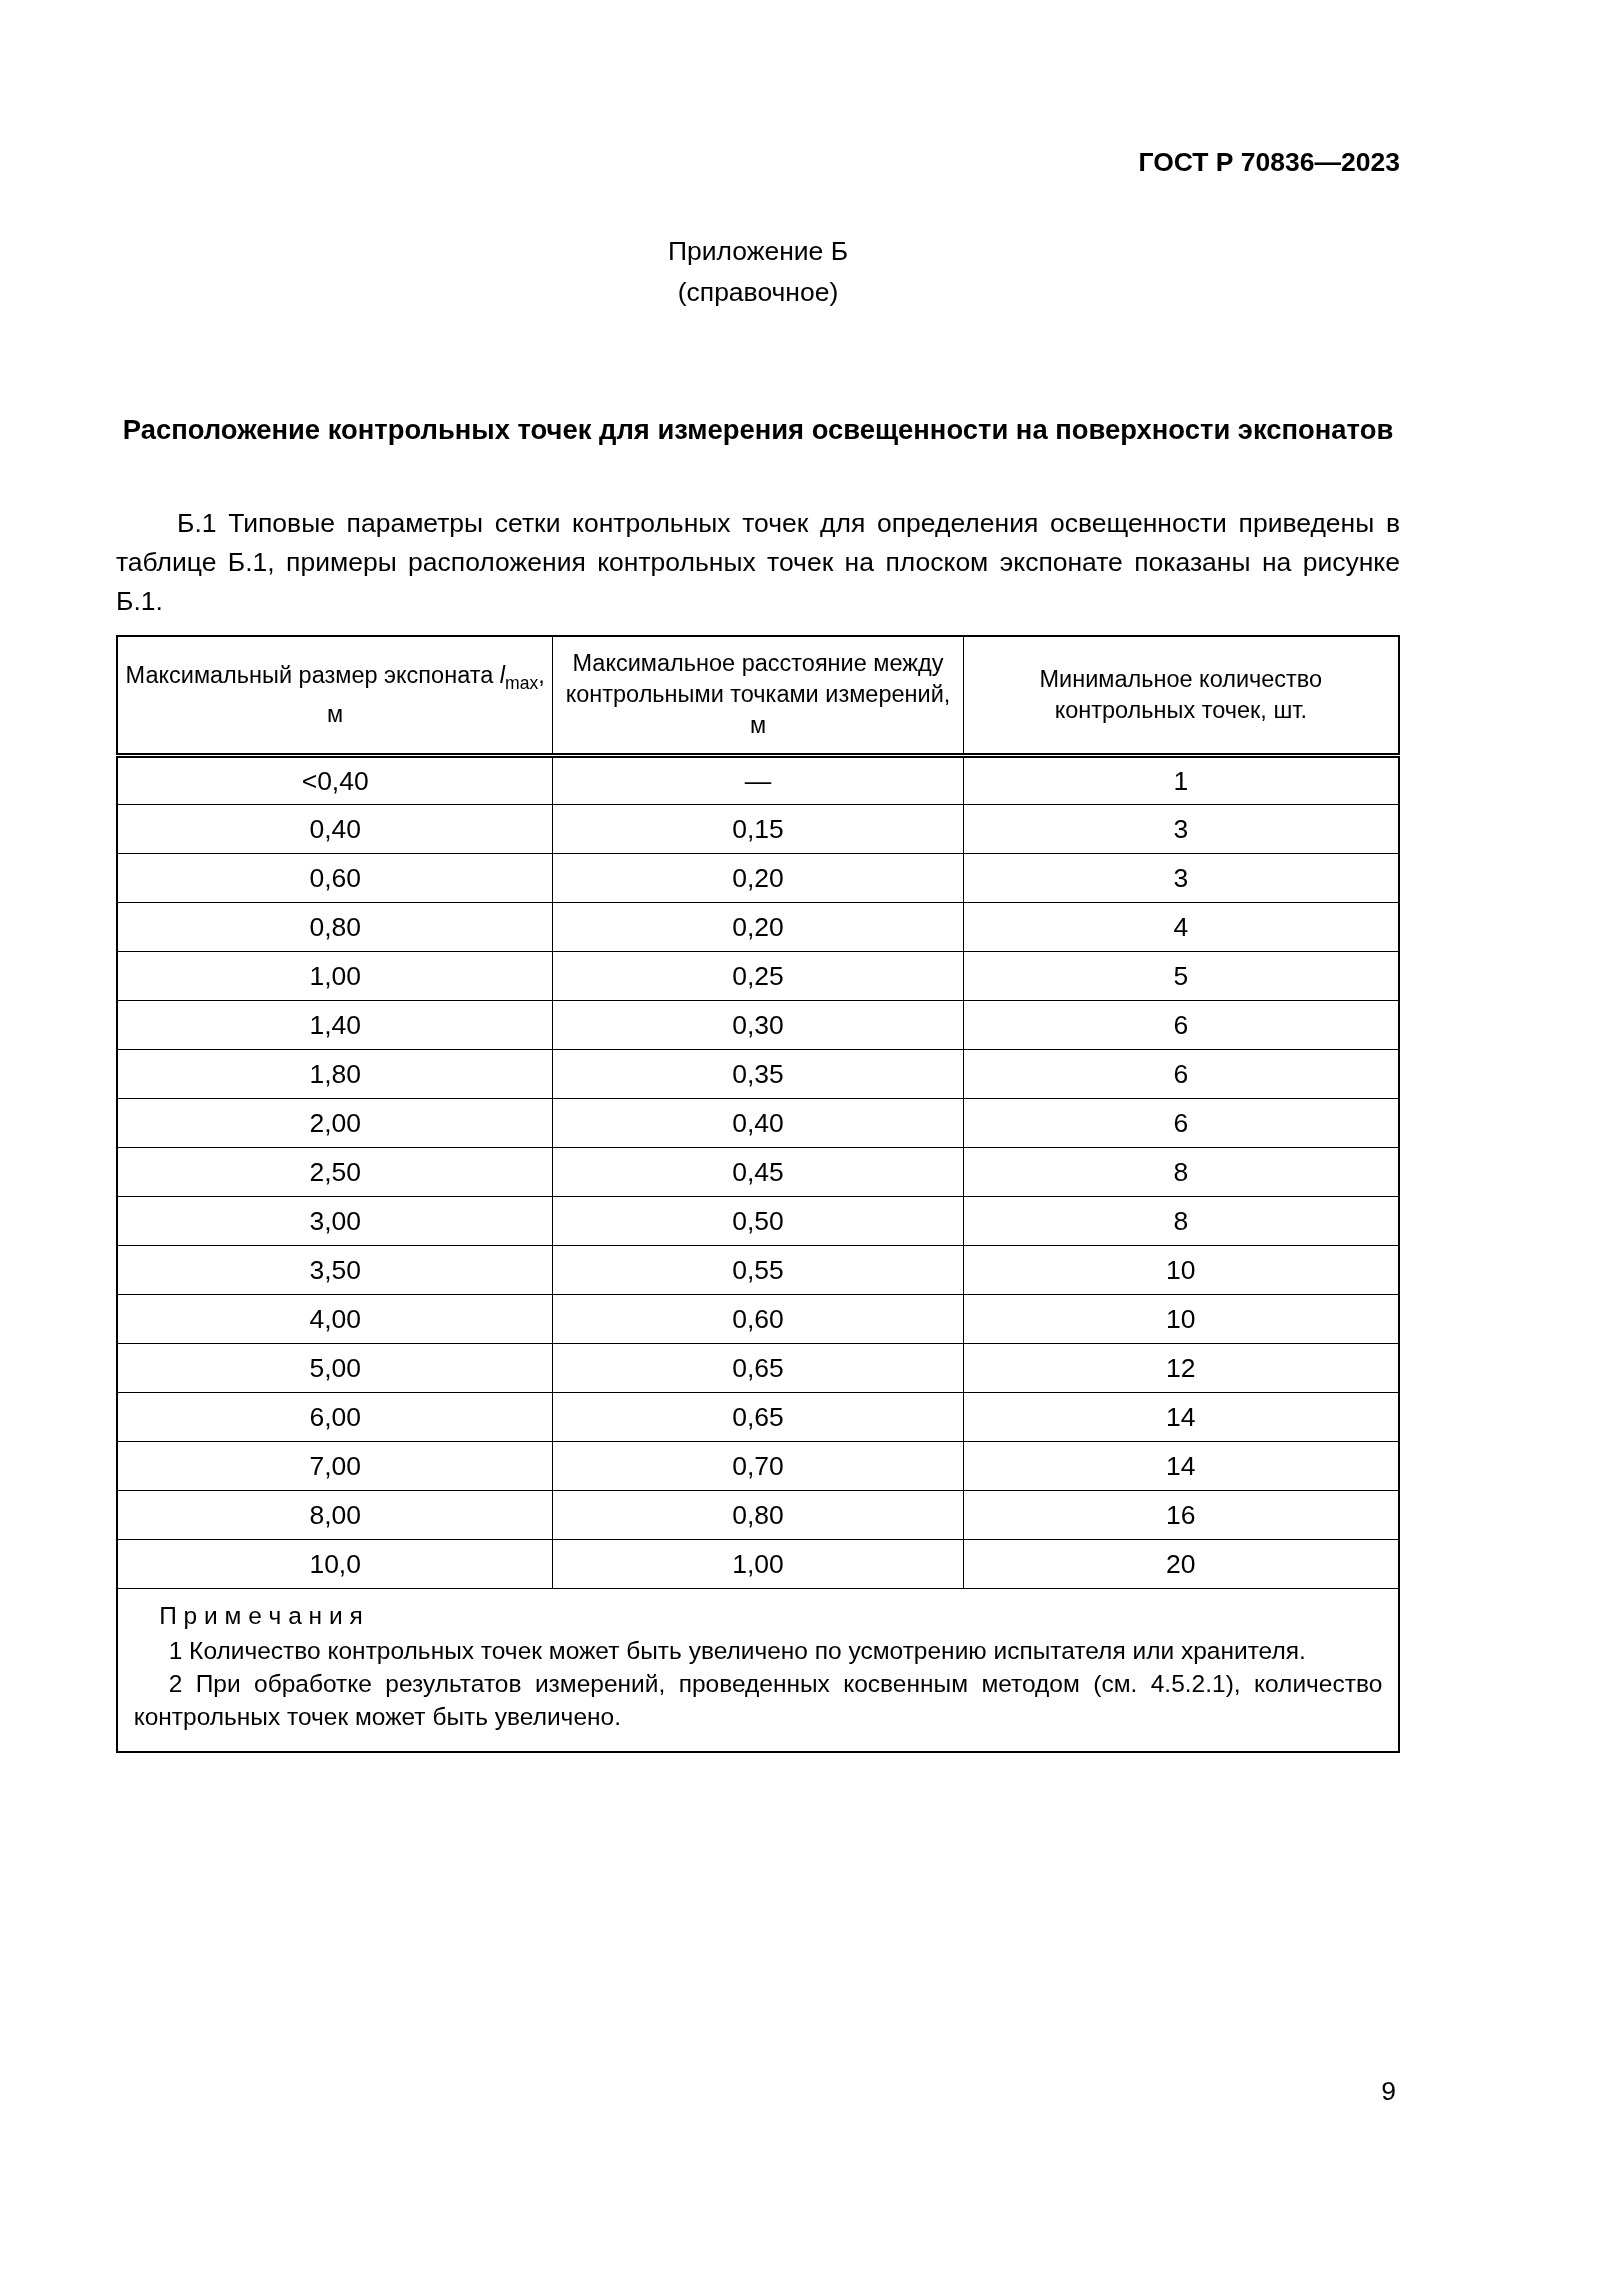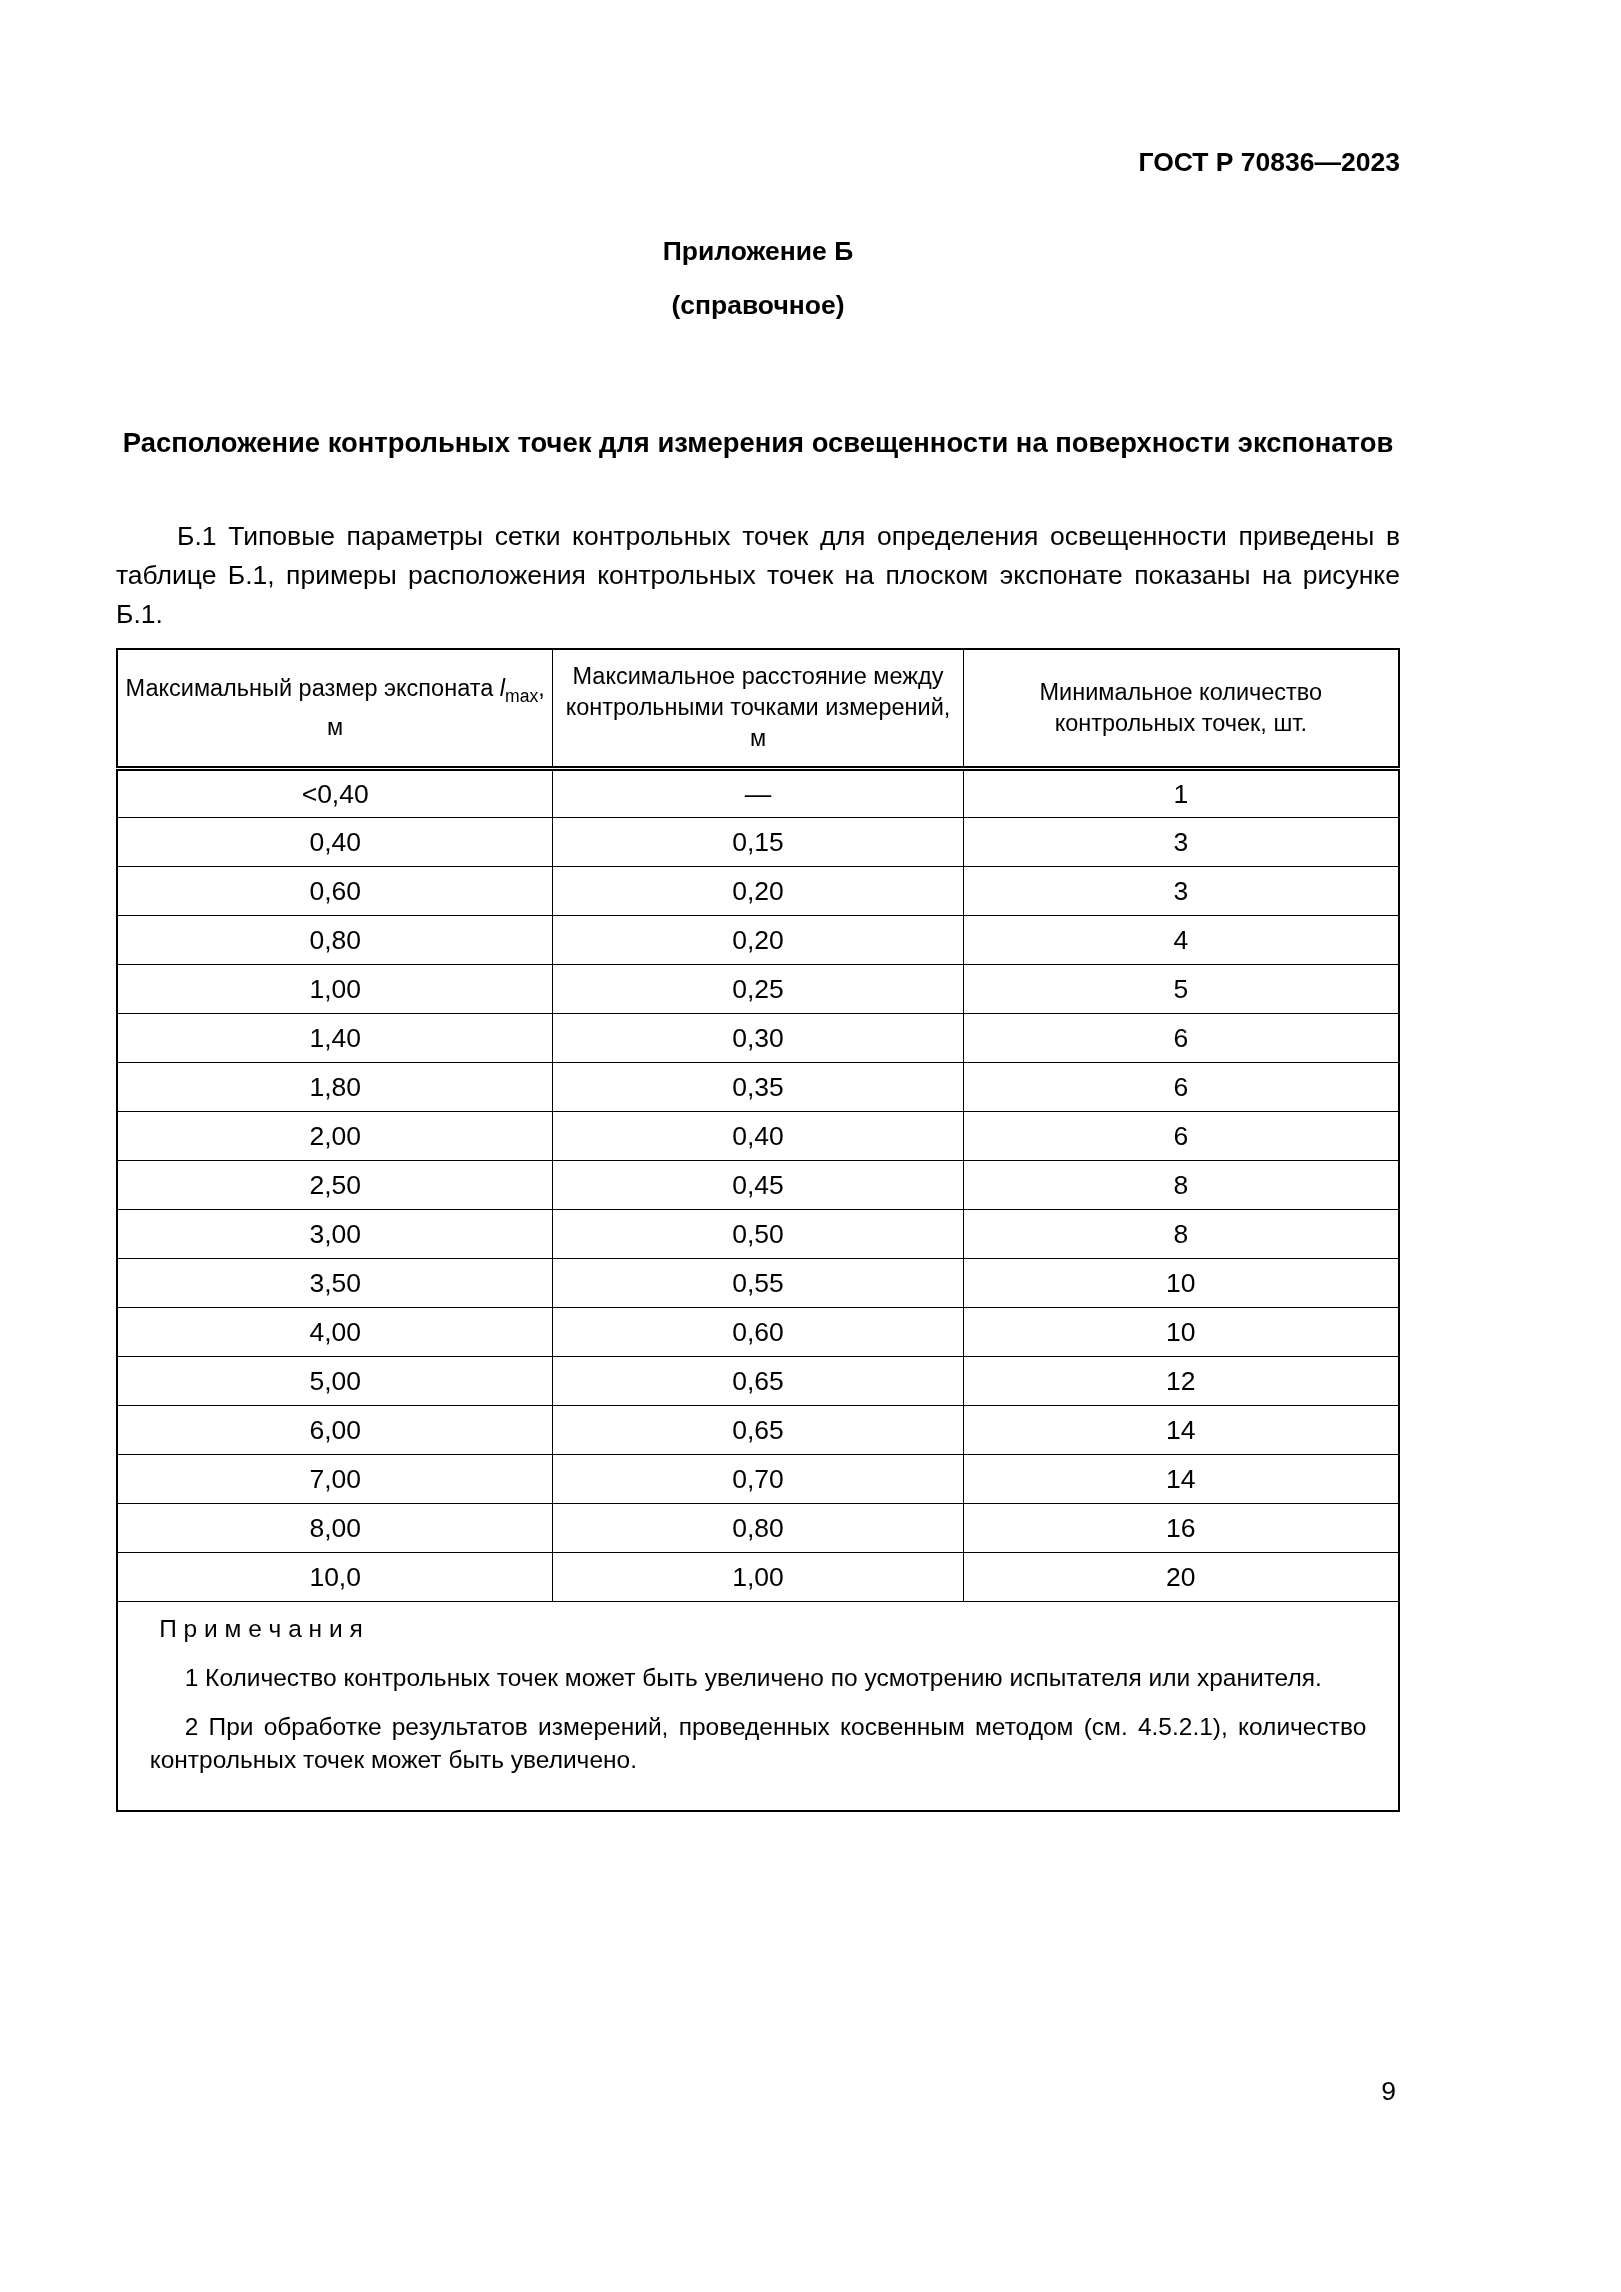--- a/index.html
+++ b/index.html
@@ -25,24 +25,24 @@
   .doc-number {
     text-align: right;
     font-weight: bold;
     font-size: 26.5px;
     line-height: 31px;
     margin: 0 0 55px 0;
   }
   .appendix-title,
   .appendix-subtitle {
     text-align: center;
-    font-weight: bold;
+    font-weight: normal;
     font-size: 26.5px;
     line-height: 37px;
-    margin: 17px;
+    margin: 4px;
   }
   .section-heading {
     text-align: center;
     font-weight: bold;
     font-size: 27.4px;
     line-height: 37px;
     margin: 100px 0 4px 0;
   }
   .body-paragraph {
     font-size: 26.5px;
@@ -99,21 +99,21 @@
     padding: 9.8px 15.7px 17.6px 15.7px;
     font-size: 24.5px;
     line-height: 33px;
     vertical-align: top;
   }
   .notes-title {
     margin: 0 0 2px 25.5px;
     font-size: 24.5px;
   }
   .note-item {
-    margin: 16px;
+    margin: 0;
     text-align: justify;
     text-indent: 35px;
   }
   .page-number {
     position: absolute;
     top: 2076px;
     right: 188px;
     font-size: 26.5px;
   }
 </style>

